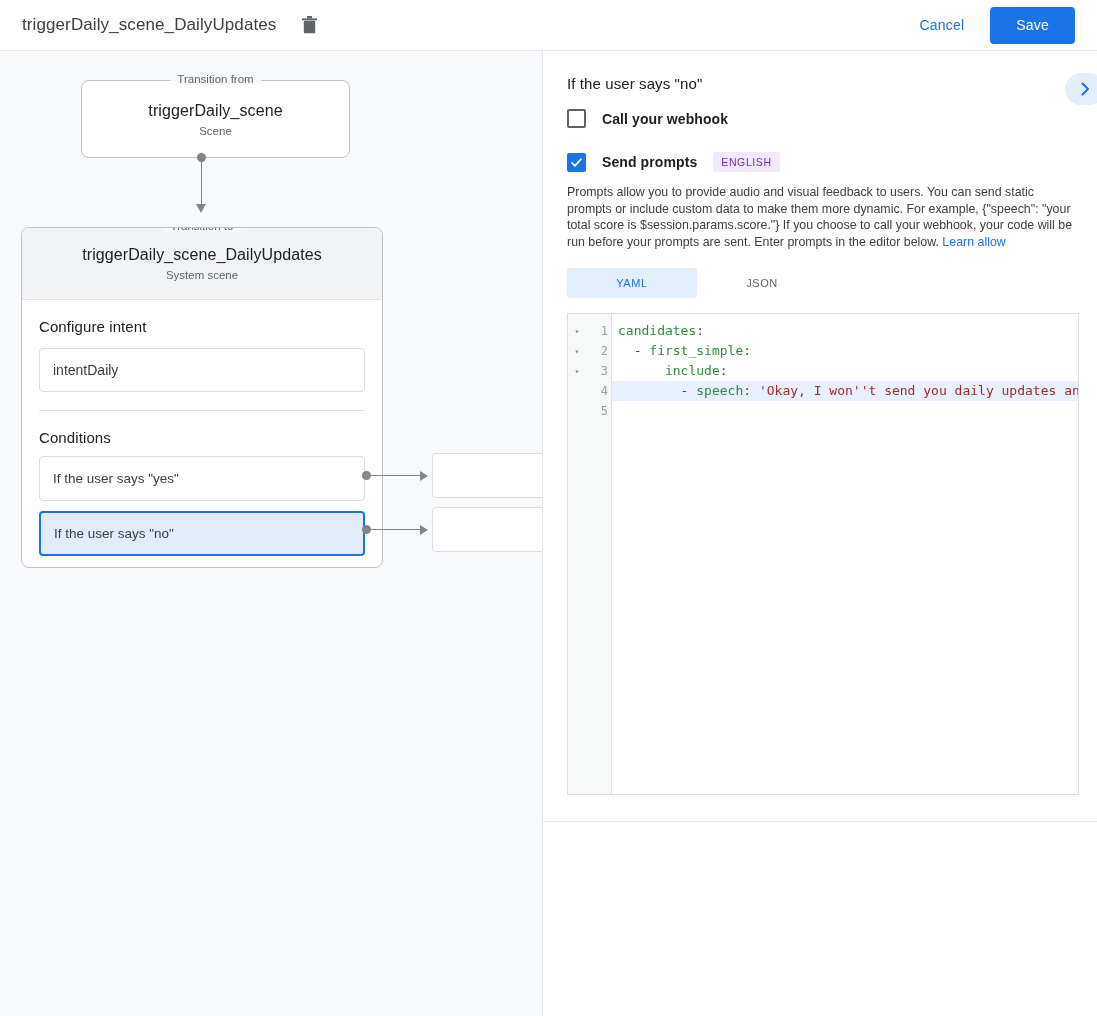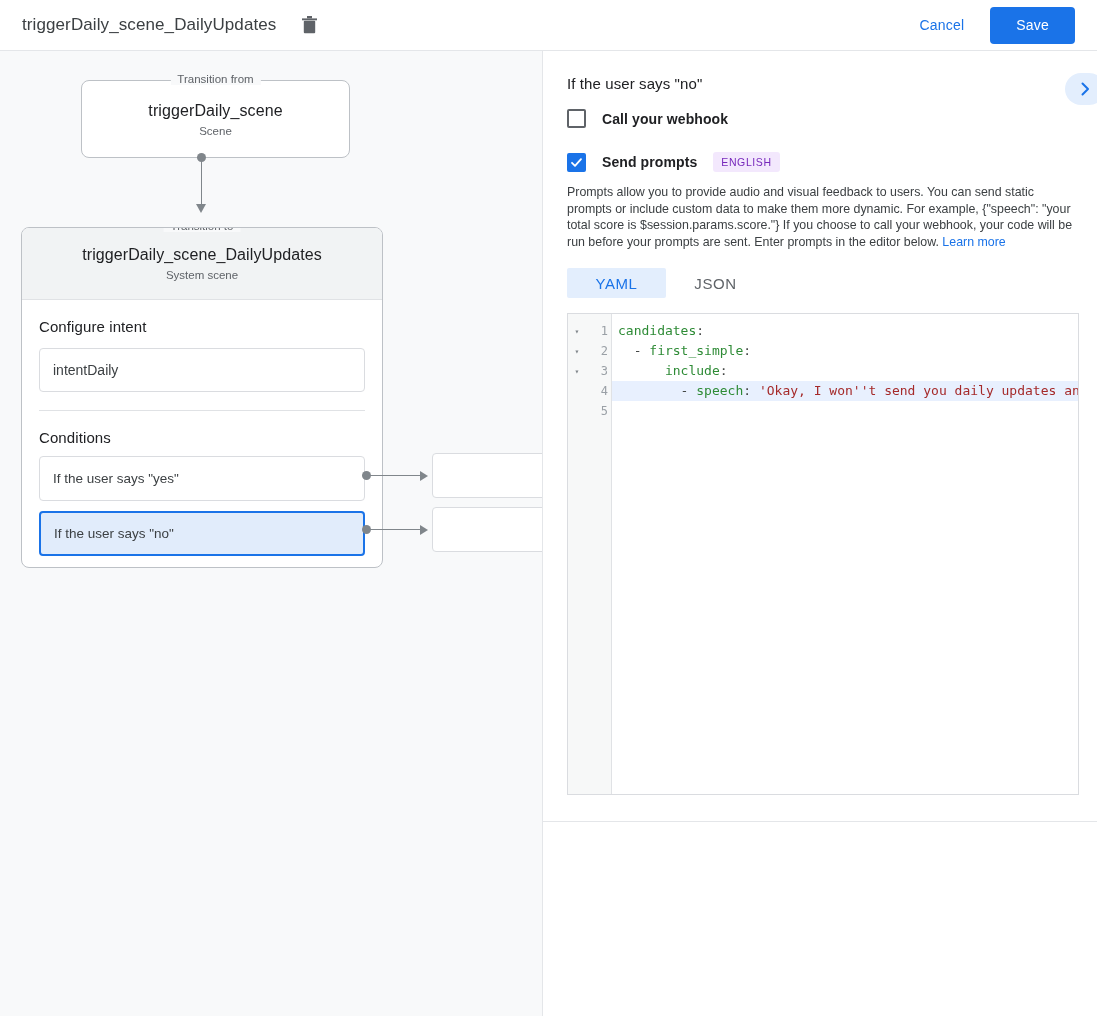--- a/index.html
+++ b/index.html
@@ -182,22 +182,22 @@
   }
 
   .help-text {
     margin: 12px 22px 0 24px; font-size: 12.4px; line-height: 16.5px;
     color: #3c4043;
   }
   .link { color: #1a73e8; text-decoration: none; cursor: pointer; }
 
   .tabs { display: flex; margin: 18px 0 0 24px; }
   .tab {
-    width: 99px; height: 30px; display: flex; align-items: center; justify-content: center;
-    font-size: 15px; color: #5f6368; cursor: pointer; letter-spacing: .6px;
+    width: 130px; height: 30px; display: flex; align-items: center; justify-content: center;
+    font-size: 11px; color: #5f6368; cursor: pointer; letter-spacing: .6px;
     border-radius: 2px;
   }
   .tab.active { background: #e3eefd; color: #1a73e8; font-weight: 500; }
 
   .editor {
     margin: 15px 18px 0 24px; height: 482px;
     border: 1px solid #dadce0; background: #ffffff;
     display: flex; overflow: hidden; position: relative;
   }
   .gutter {
@@ -328,21 +328,21 @@
     <div class="cbox checked">
       <svg width="13" height="13" viewBox="0 0 13 13">
         <path d="M2 6.8 L5 9.8 L11 3.2" stroke="#ffffff" stroke-width="1.8" fill="none" stroke-linecap="round" stroke-linejoin="round"></path>
       </svg>
     </div>
     <div class="chk-label">Send prompts</div>
     <div class="lang-badge">ENGLISH</div>
   </div>
 
   <div class="help-text">
-    <span>Prompts allow you to provide audio and visual feedback to users. You can send static prompts or include custom data to make them more dynamic. For example, {"speech": "your total score is $session.params.score."} If you choose to call your webhook, your code will be run before your prompts are sent. Enter prompts in the editor below. </span><a class="link">Learn more</a>
+    <span>Prompts allow you to provide audio and visual feedback to users. You can send static prompts or include custom data to make them more dynamic. For example, {"speech": "your total score is $session.params.score."} If you choose to call your webhook, your code will be run before your prompts are sent. Enter prompts in the editor below. </span><a class="link">Learn allow</a>
   </div>
 
   <div class="tabs">
     <div class="tab active">YAML</div>
     <div class="tab">JSON</div>
   </div>
 
   <div class="editor">
     <div class="gutter" id="gutter">
         <div class="gutter-row">

